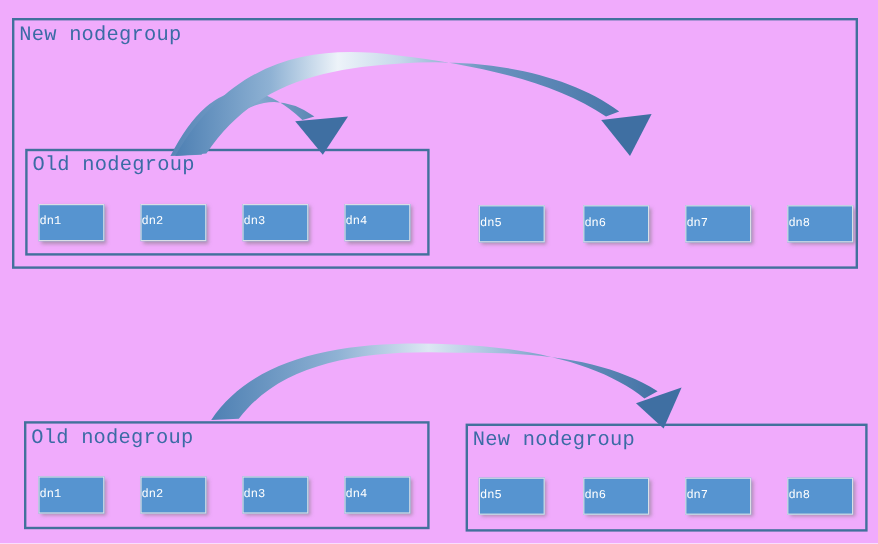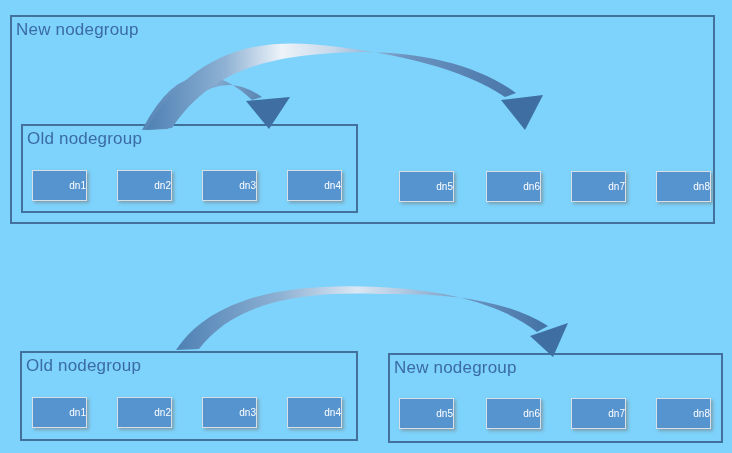--- a/index.html
+++ b/index.html
@@ -1,31 +1,31 @@
 <!DOCTYPE html>
 <html><head>
 <meta charset="utf-8">
 <style>
   html,body{margin:0;padding:0;background:#ffffff;}
   .canvas{
-    position:relative;width:732px;height:453px;background:#7dd3fc;
-    font-family:Liberation Sans, sans-serif;overflow:hidden;
+    position:relative;width:732px;height:453px;background:#f0abfc;
+    font-family:Liberation Mono, monospace;overflow:hidden;
   }
   .group-box{
     position:absolute;border:2px solid #41719c;background:transparent;box-sizing:border-box;
   }
   .group-label{
     display:block;padding:3px 0 0 4px;font-size:17px;color:#3b6ba5;
     letter-spacing:0.2px;white-space:nowrap;
   }
   .node{
     position:absolute;width:55px;height:31px;box-sizing:border-box;
     background:#5694d0;border:1px solid #d9dfe7;
     box-shadow:2px 2px 3px rgba(120,120,120,0.55);
-    color:#ffffff;font-size:10px;text-align:right;line-height:29px;
+    color:#ffffff;font-size:10px;text-align:left;line-height:29px;
   }
   svg.arrows{
     position:absolute;left:0;top:0;width:732px;height:453px;
     pointer-events:none;
   }
 </style>
 </head>
 <body>
 
 <div class="canvas">

